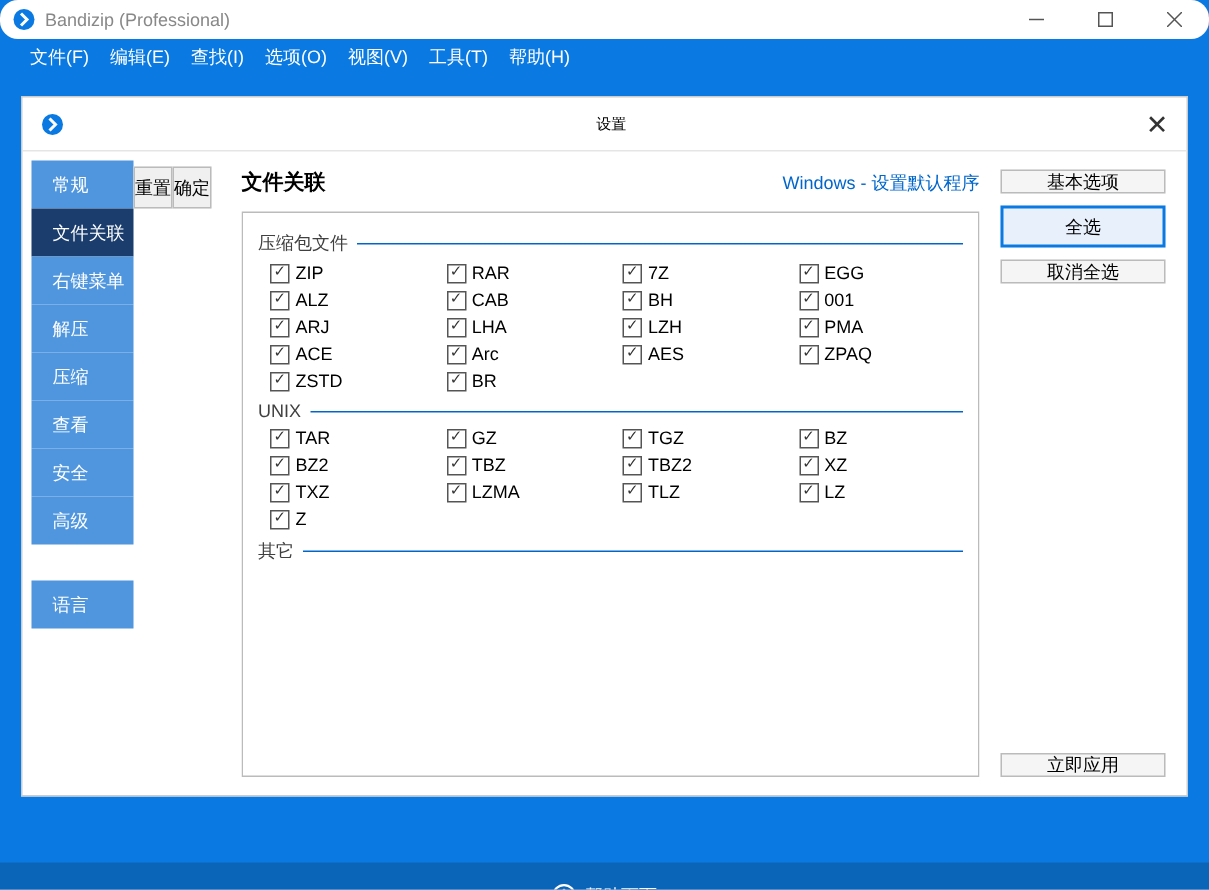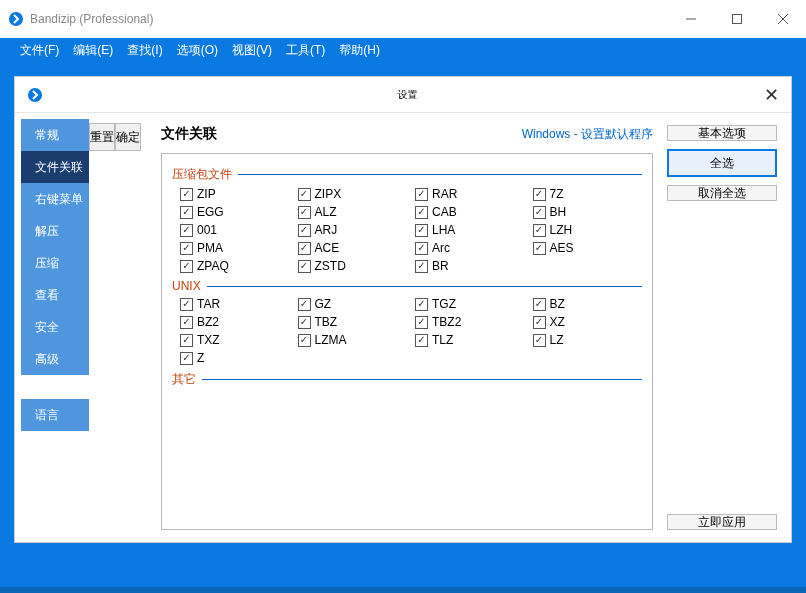--- a/index.html
+++ b/index.html
@@ -1,17 +1,17 @@
 <!DOCTYPE html>
 <html><head>
 <meta charset="utf-8">
 <style>
 * { box-sizing: border-box; margin: 0; padding: 0; font-family: "Microsoft YaHei", "Segoe UI", sans-serif; font-size: 12px; }
 body { width: 806px; height: 593px; background: #0a7ae2; overflow: hidden; }
-.titlebar { height: 38px; background: #fff; display: flex; align-items: center; padding-left: 8px; }
+.titlebar { height: 26px; background: #fff; display: flex; align-items: center; padding-left: 8px; border-radius: 12px; }
 .titlebar-icon { width: 16px; height: 16px; margin-right: 6px; }
 .titlebar-text { color: #888; flex: 1; }
 .win-controls { display: flex; }
 .win-btn { width: 46px; height: 30px; display: flex; align-items: center; justify-content: center; color: #555; }
 .menubar { height: 24px; background: #0a7ae2; display: flex; align-items: center; padding-left: 20px; gap: 14px; color: #fff; }
 .menubar span { cursor: default; }
 .main-area { padding: 14px; height: calc(100% - 30px - 24px - 44px); }
 .dialog { background: #fff; width: 100%; height: 100%; border: 1px solid #ccc; display: flex; flex-direction: column; }
 .dialog-title { height: 36px; display: flex; align-items: center; padding: 0 12px; border-bottom: 1px solid #e5e5e5; }
 .dialog-title-icon { width: 16px; height: 16px; margin-right: 8px; }
@@ -22,21 +22,21 @@
 .side-items { flex: 1; }
 .side-item { height: 32px; display: flex; align-items: center; padding-left: 14px; color: #fff; background: #4f96de; margin-bottom: 0; cursor: pointer; }
 .side-item.active { background: #1a3d6d; }
 .side-btn { height: 28px; border: 1px solid #bbb; background: #f0f0f0; margin-top: 4px; display: flex; align-items: center; justify-content: center; cursor: pointer; }
 .content { flex: 1; padding: 12px 14px; display: flex; gap: 14px; overflow: hidden; }
 .content-main { flex: 1; display: flex; flex-direction: column; overflow: hidden; }
 .content-header { display: flex; align-items: center; margin-bottom: 10px; }
 .content-header-title { font-size: 14px; font-weight: bold; flex: 1; }
 .content-link { color: #0066cc; cursor: pointer; }
 .list-box { border: 1px solid #bbb; flex: 1; overflow-y: scroll; padding: 6px 10px; position: relative; }
-.group-label { color: #c2410c; font-weight: normal; margin: 6px 0 4px 0; display: flex; align-items: center; }
+.group-label { color: #404040; font-weight: normal; margin: 6px 0 4px 0; display: flex; align-items: center; }
 .group-label::after { content: ""; flex: 1; border-top: 1px solid #0066cc; margin-left: 6px; }
 .cb-grid { display: grid; grid-template-columns: repeat(4, 1fr); gap: 4px 8px; padding-left: 8px; }
 .cb-item { display: flex; align-items: center; gap: 4px; }
 .cb { width: 13px; height: 13px; border: 1px solid #555; display: inline-flex; align-items: center; justify-content: center; font-size: 10px; line-height: 1; cursor: pointer; }
 .cb.checked::after { content: "✓"; color: #333; }
 .right-col { width: 110px; display: flex; flex-direction: column; gap: 8px; }
 .btn { height: 16px; border: 1px solid #bbb; background: #f5f5f5; display: flex; align-items: center; justify-content: center; cursor: pointer; }
 .btn.active { border: 2px solid #0a7ae2; background: #e8f0fb; height: 28px; }
 .footer { height: 44px; background: #0a64b8; display: flex; align-items: center; justify-content: center; color: #fff; gap: 6px; margin-top: 30px; }
 .footer-icon { width: 16px; height: 16px; }
@@ -119,24 +119,20 @@
           </div>
           <div class="list-box" id="list-box">
               <div class="group-label">压缩包文件</div>
               <div class="cb-grid">
                 <div class="cb-item">
                   <span class="cb checked"></span>
                   <span>ZIP</span>
                 </div>
                 <div class="cb-item">
                   <span class="cb checked"></span>
-                  <span>ZIPX</span>
-                </div>
-                <div class="cb-item">
-                  <span class="cb checked"></span>
                   <span>RAR</span>
                 </div>
                 <div class="cb-item">
                   <span class="cb checked"></span>
                   <span>7Z</span>
                 </div>
                 <div class="cb-item">
                   <span class="cb checked"></span>
                   <span>EGG</span>
                 </div>

